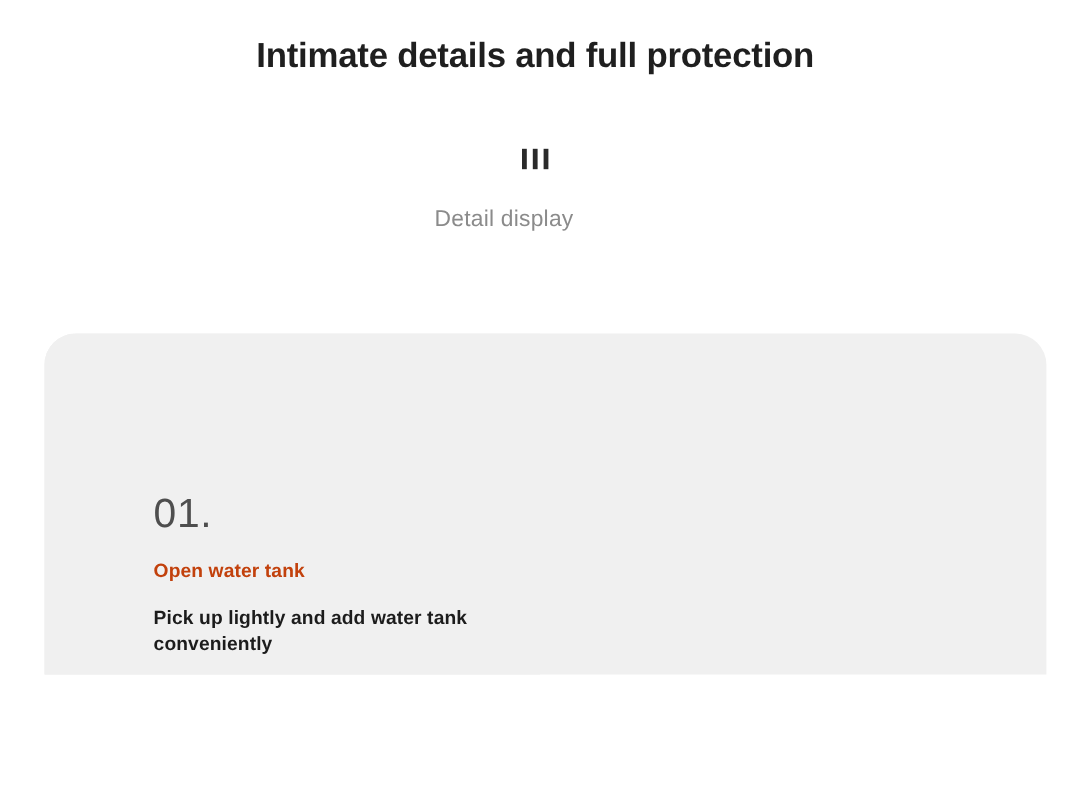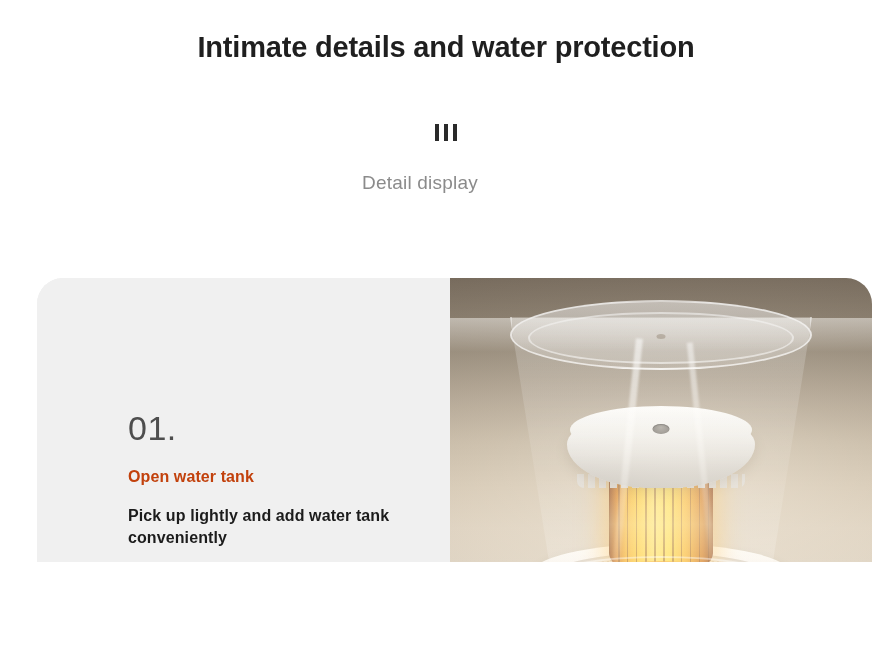--- a/index.html
+++ b/index.html
@@ -60,20 +60,21 @@
   .detail-card {
     position: absolute;
     left: 37px;
     top: 278px;
     width: 835px;
     height: 284px;
     border-radius: 26px 26px 0 0;
     overflow: hidden;
     display: flex;
     background: #f0f0f0;
+    flex-direction: column;
   }
 
   .card-text-pane {
     width: 413px;
     height: 100%;
     background: #f0f0f0;
     position: relative;
     flex: 0 0 413px;
   }
 
@@ -368,21 +369,21 @@
     transform: translateX(-50%);
     top: 56px;
     width: 9px; height: 5px;
     border-radius: 50%;
     background: rgba(130,115,95,0.40);
   }
 </style>
 </head>
 <body>
 
-<div class="page-title">Intimate details and water protection</div>
+<div class="page-title">Intimate details and full protection</div>
 
 <div class="divider-marks">
   <span class="mark"></span>
   <span class="mark"></span>
   <span class="mark"></span>
 </div>
 
 <div class="subtitle">Detail display</div>
 
 <div class="detail-card">

